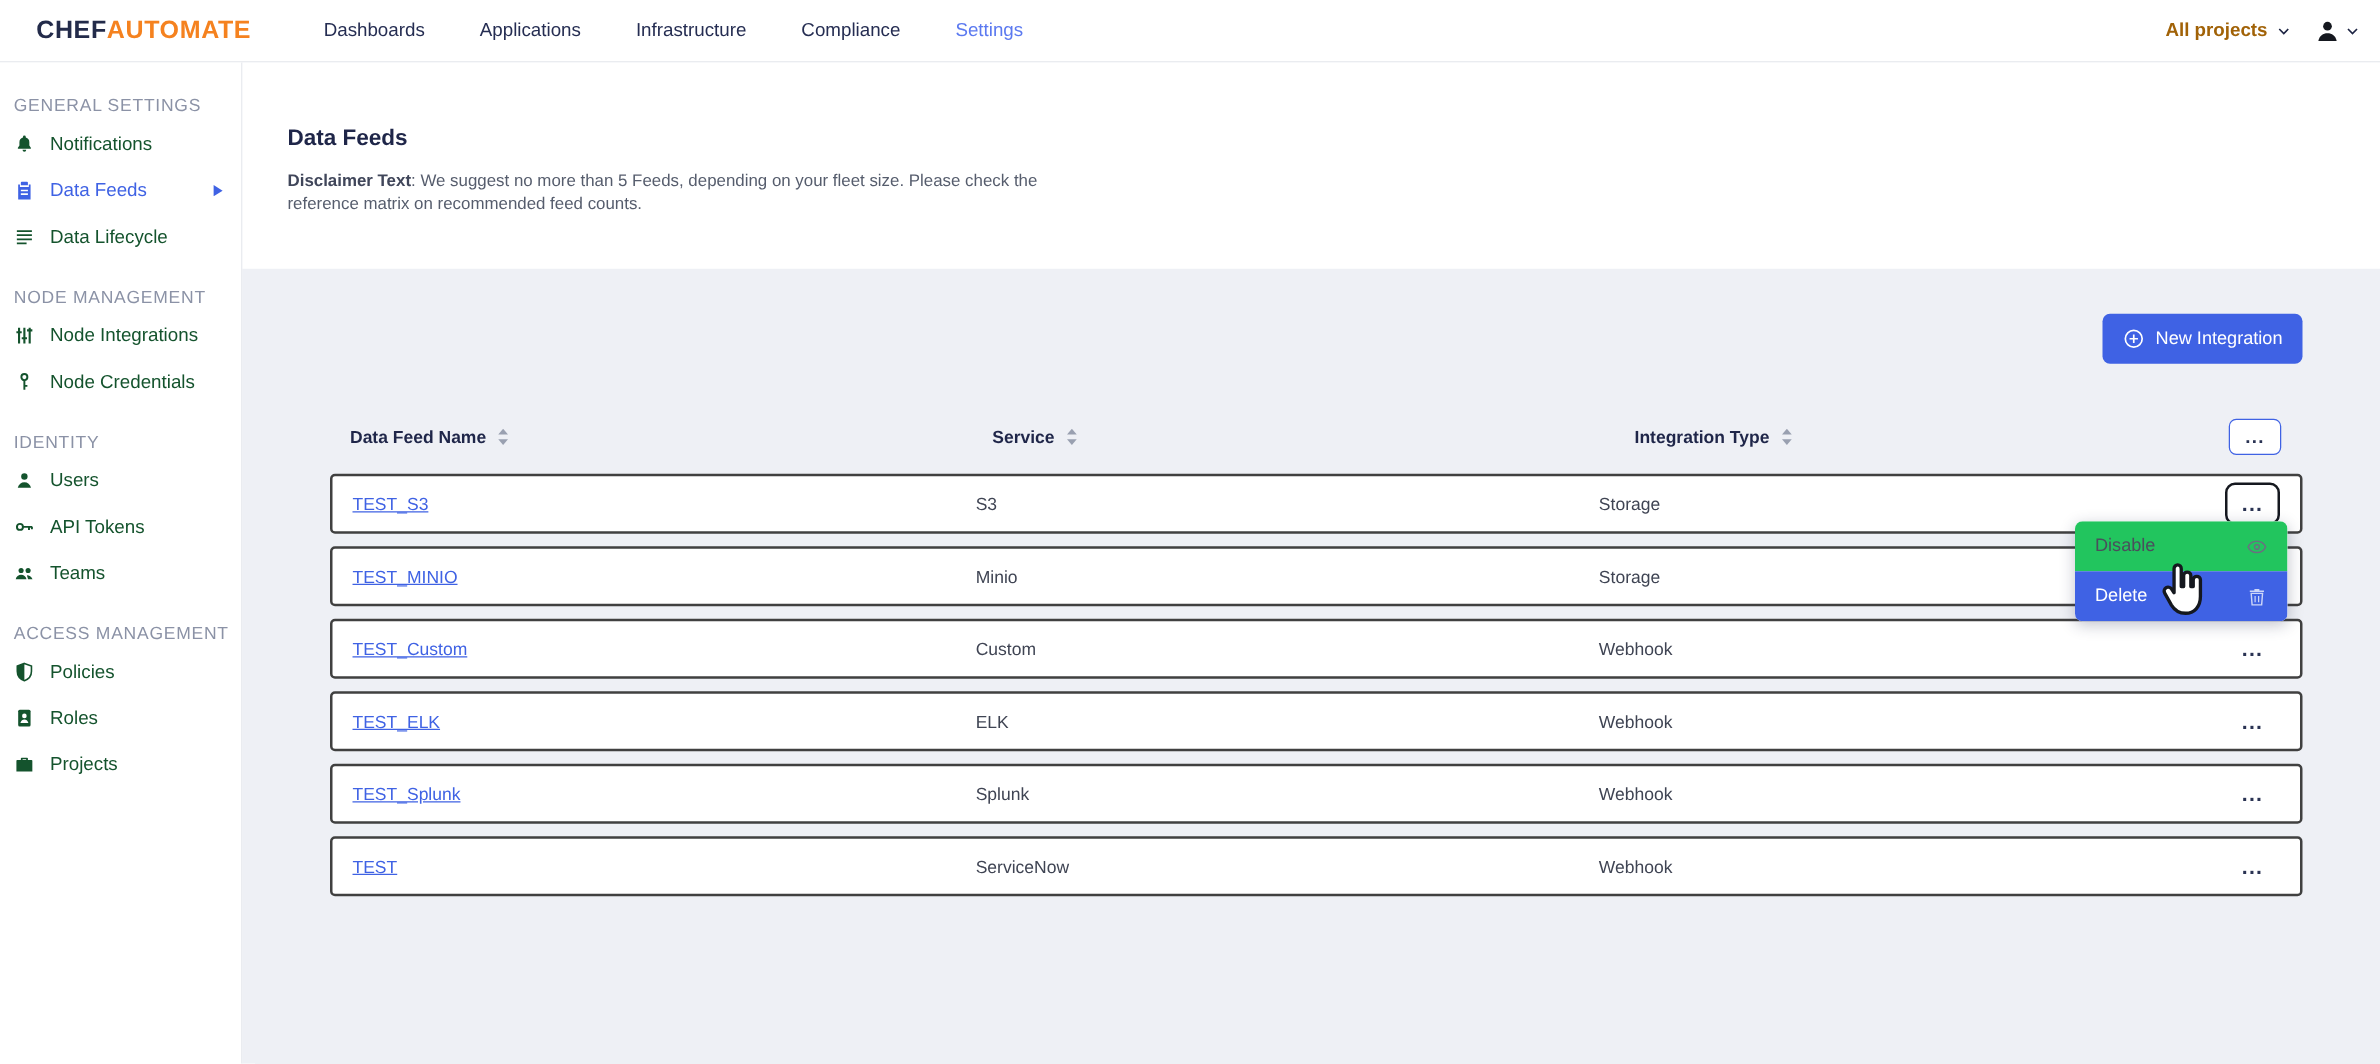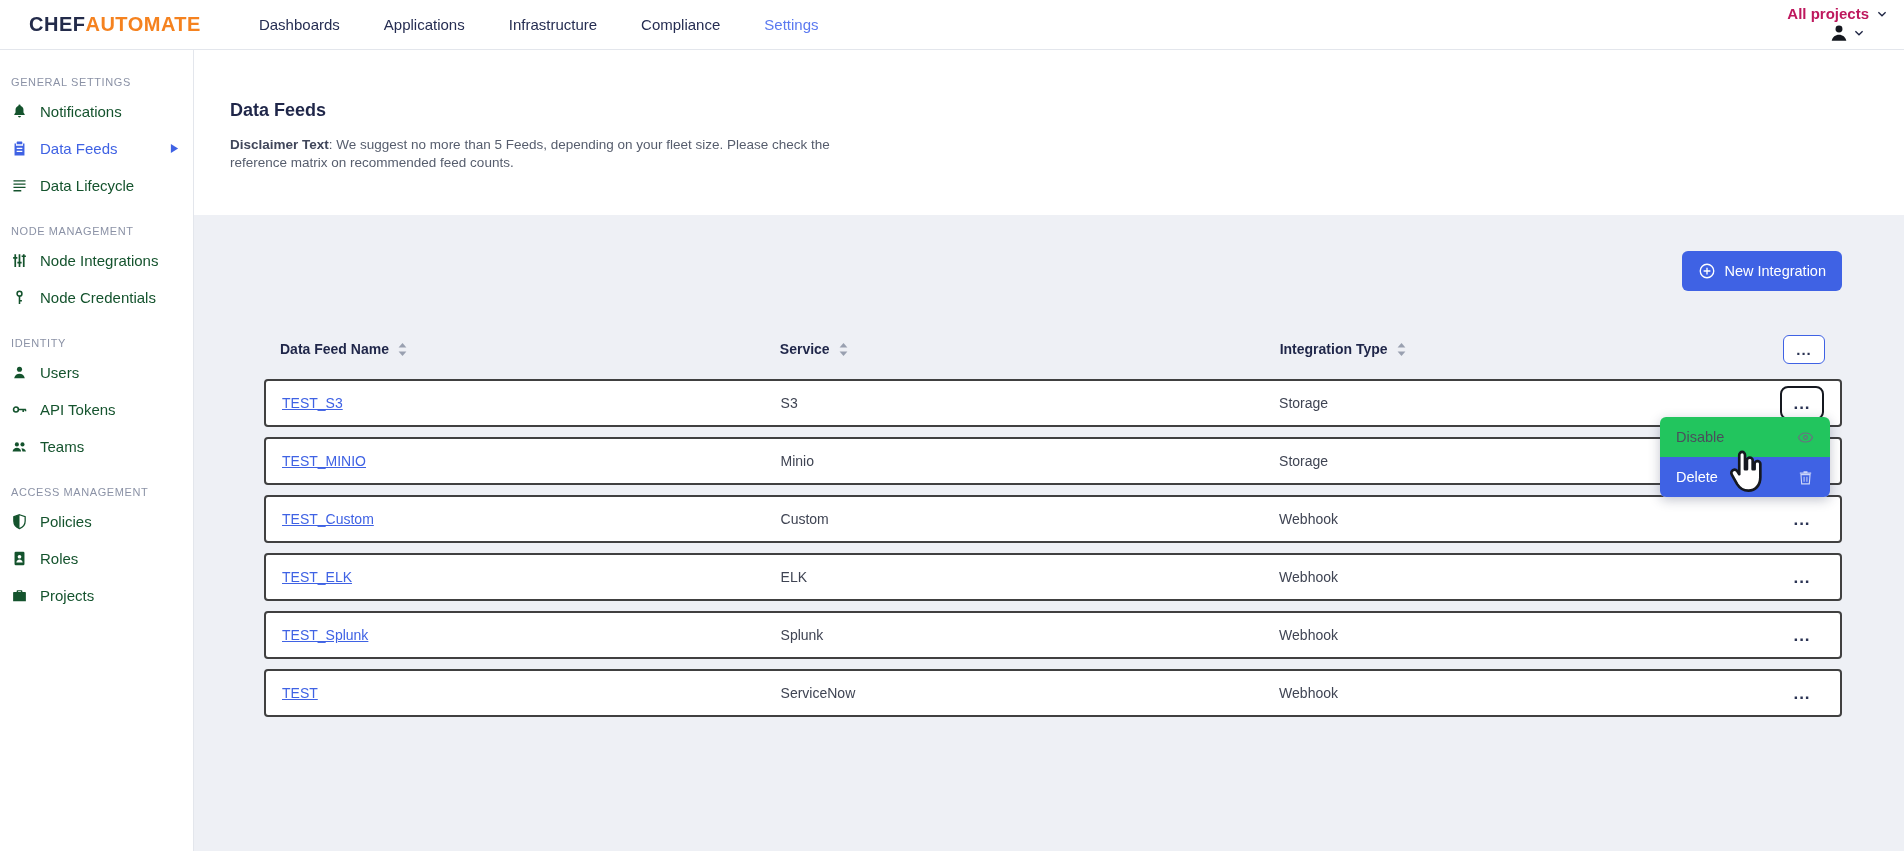--- a/index.html
+++ b/index.html
@@ -9,30 +9,30 @@
 
   
   .topnav { height:50px; display:flex; align-items:center; padding:0 16px 0 29px;
     border-bottom:1px solid var(--line); background:#fff; }
   .logo { font-size:20px; font-weight:bold; letter-spacing:.5px; cursor:pointer; white-space:nowrap; }
   .logo .chef { color:#232b4a; }
   .logo .automate { color:var(--orange); font-weight:600; }
   .nav-links { display:flex; margin-left:58px; }
   .nav-links a { text-decoration:none; color:#252d52; font-size:15px; margin-right:44px; cursor:pointer; }
   .nav-links a.active { color:var(--nav-active); }
-  .topnav-right { margin-left:auto; display:flex; align-items:center; font-size:15px; font-weight:600; color:#be185d;flex-direction:column; }
+  .topnav-right { margin-left:auto; display:flex; align-items:center; font-size:15px; font-weight:600; color:#a16207; }
   .projects { display:flex; align-items:center; gap:7px; cursor:pointer; }
   .user-menu { display:flex; align-items:center; gap:3px; margin-left:18px; cursor:pointer; }
   .chev { width:12px; height:12px; }
 
   
   .frame { display:flex; height:801px; }
   .sidebar { width:194px; background:#fff; border-right:1px solid var(--line);
     padding-top:26px; flex:0 0 194px; }
-  .section-label { font-size:11px; color:#8b92a6; letter-spacing:.6px; padding:0 0 5px 11px; margin-top:21px; }
+  .section-label { font-size:14px; color:#8b92a6; letter-spacing:.6px; padding:0 0 5px 11px; margin-top:21px; }
   .sidebar > .section-label:first-child { margin-top:0; }
   .side-item { display:flex; align-items:center; gap:12px; padding:10px 10px 10px 11px;
     font-size:15px; color:#14532d; cursor:pointer; }
   .side-item svg { width:17px; height:17px; flex:0 0 17px; }
   .side-item.active { color:var(--accent); }
   .side-item .caret-right { margin-left:auto; width:9px; height:9px; }
 
   main { flex:1; display:flex; flex-direction:column; background:var(--gray-bg); }
   .page-head { background:#fff; height:165px; padding:50px 0 0 36px; }
   .page-head h1 { font-size:18px; font-weight:700; color:#1f2649; margin-bottom:15px; }
@@ -41,21 +41,21 @@
 
   .content { flex:1; padding:36px 62px 0 70px; position:relative; }
   .toolbar { display:flex; justify-content:flex-end; margin-bottom:38px; }
   .btn-primary { display:flex; align-items:center; gap:8px; background:var(--accent); color:#fff;
     border:none; border-radius:6px; font-size:14.5px; font-family:inherit; padding:0 16px; height:40px; cursor:pointer; }
   .btn-primary svg { width:18px; height:18px; }
 
   
   .table-wrap { position:relative; }
   .thead { display:flex; align-items:center; height:40px; padding-left:16px;
-    font-size:14px; font-weight:bold; color:#1f2649; }
+    font-size:14px; font-weight:bold; color:#1f2649;gap:14px; }
   .hcell { display:flex; align-items:center; gap:9px; }
   .col-name { flex:0 0 32%; } .col-service { flex:0 0 32%; } .col-type { flex:1; }
   .col-actions { flex:0 0 76px; display:flex; justify-content:center; }
   .sort-btn { background:none; border:none; cursor:pointer; padding:0; display:flex; }
   .thead-menu-btn { width:42px; height:29px; background:#fff; border:1px solid var(--accent);
     border-radius:6px; color:#2a3353; font-size:15px; font-weight:bold; letter-spacing:1px;
     cursor:pointer; line-height:1; font-family:inherit; }
   .trow { display:flex; align-items:center; height:48px; margin-top:10px; padding-left:16px;
     background:#fff; border:2px solid #404040; border-radius:4px; font-size:14px; color:#3f4453; }
   .feed-link { color:var(--accent); text-decoration:underline; cursor:pointer; }

